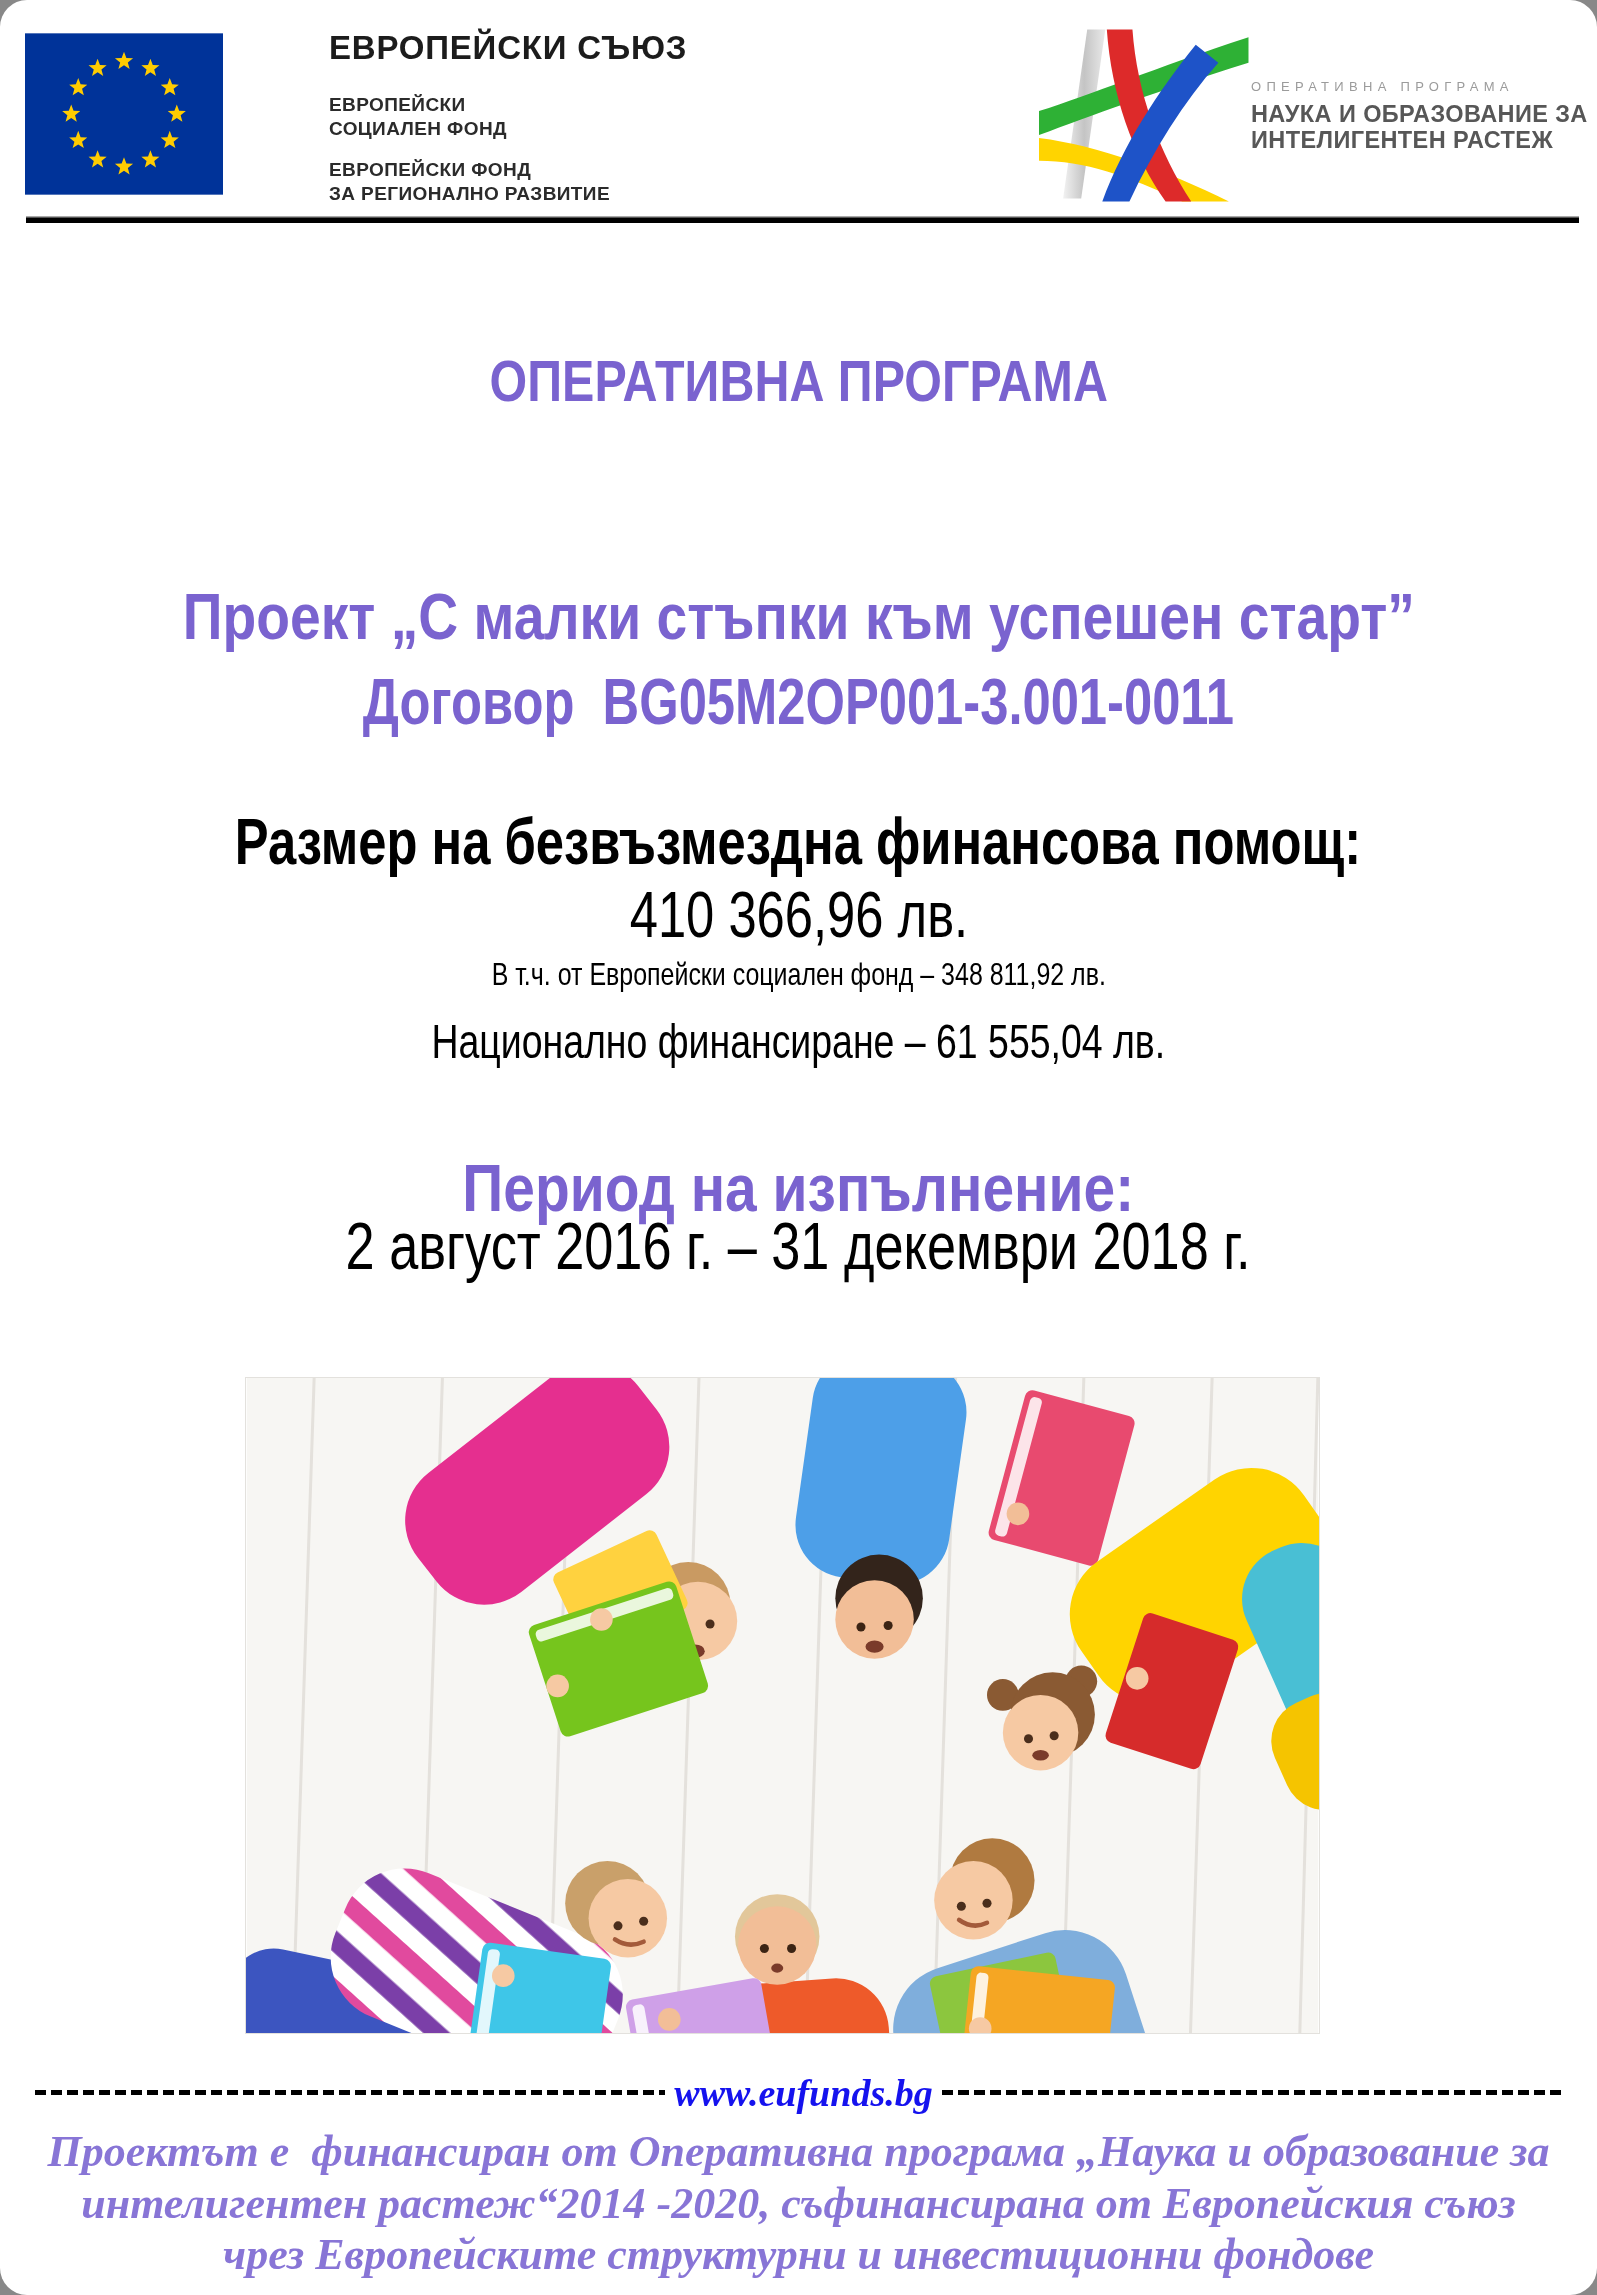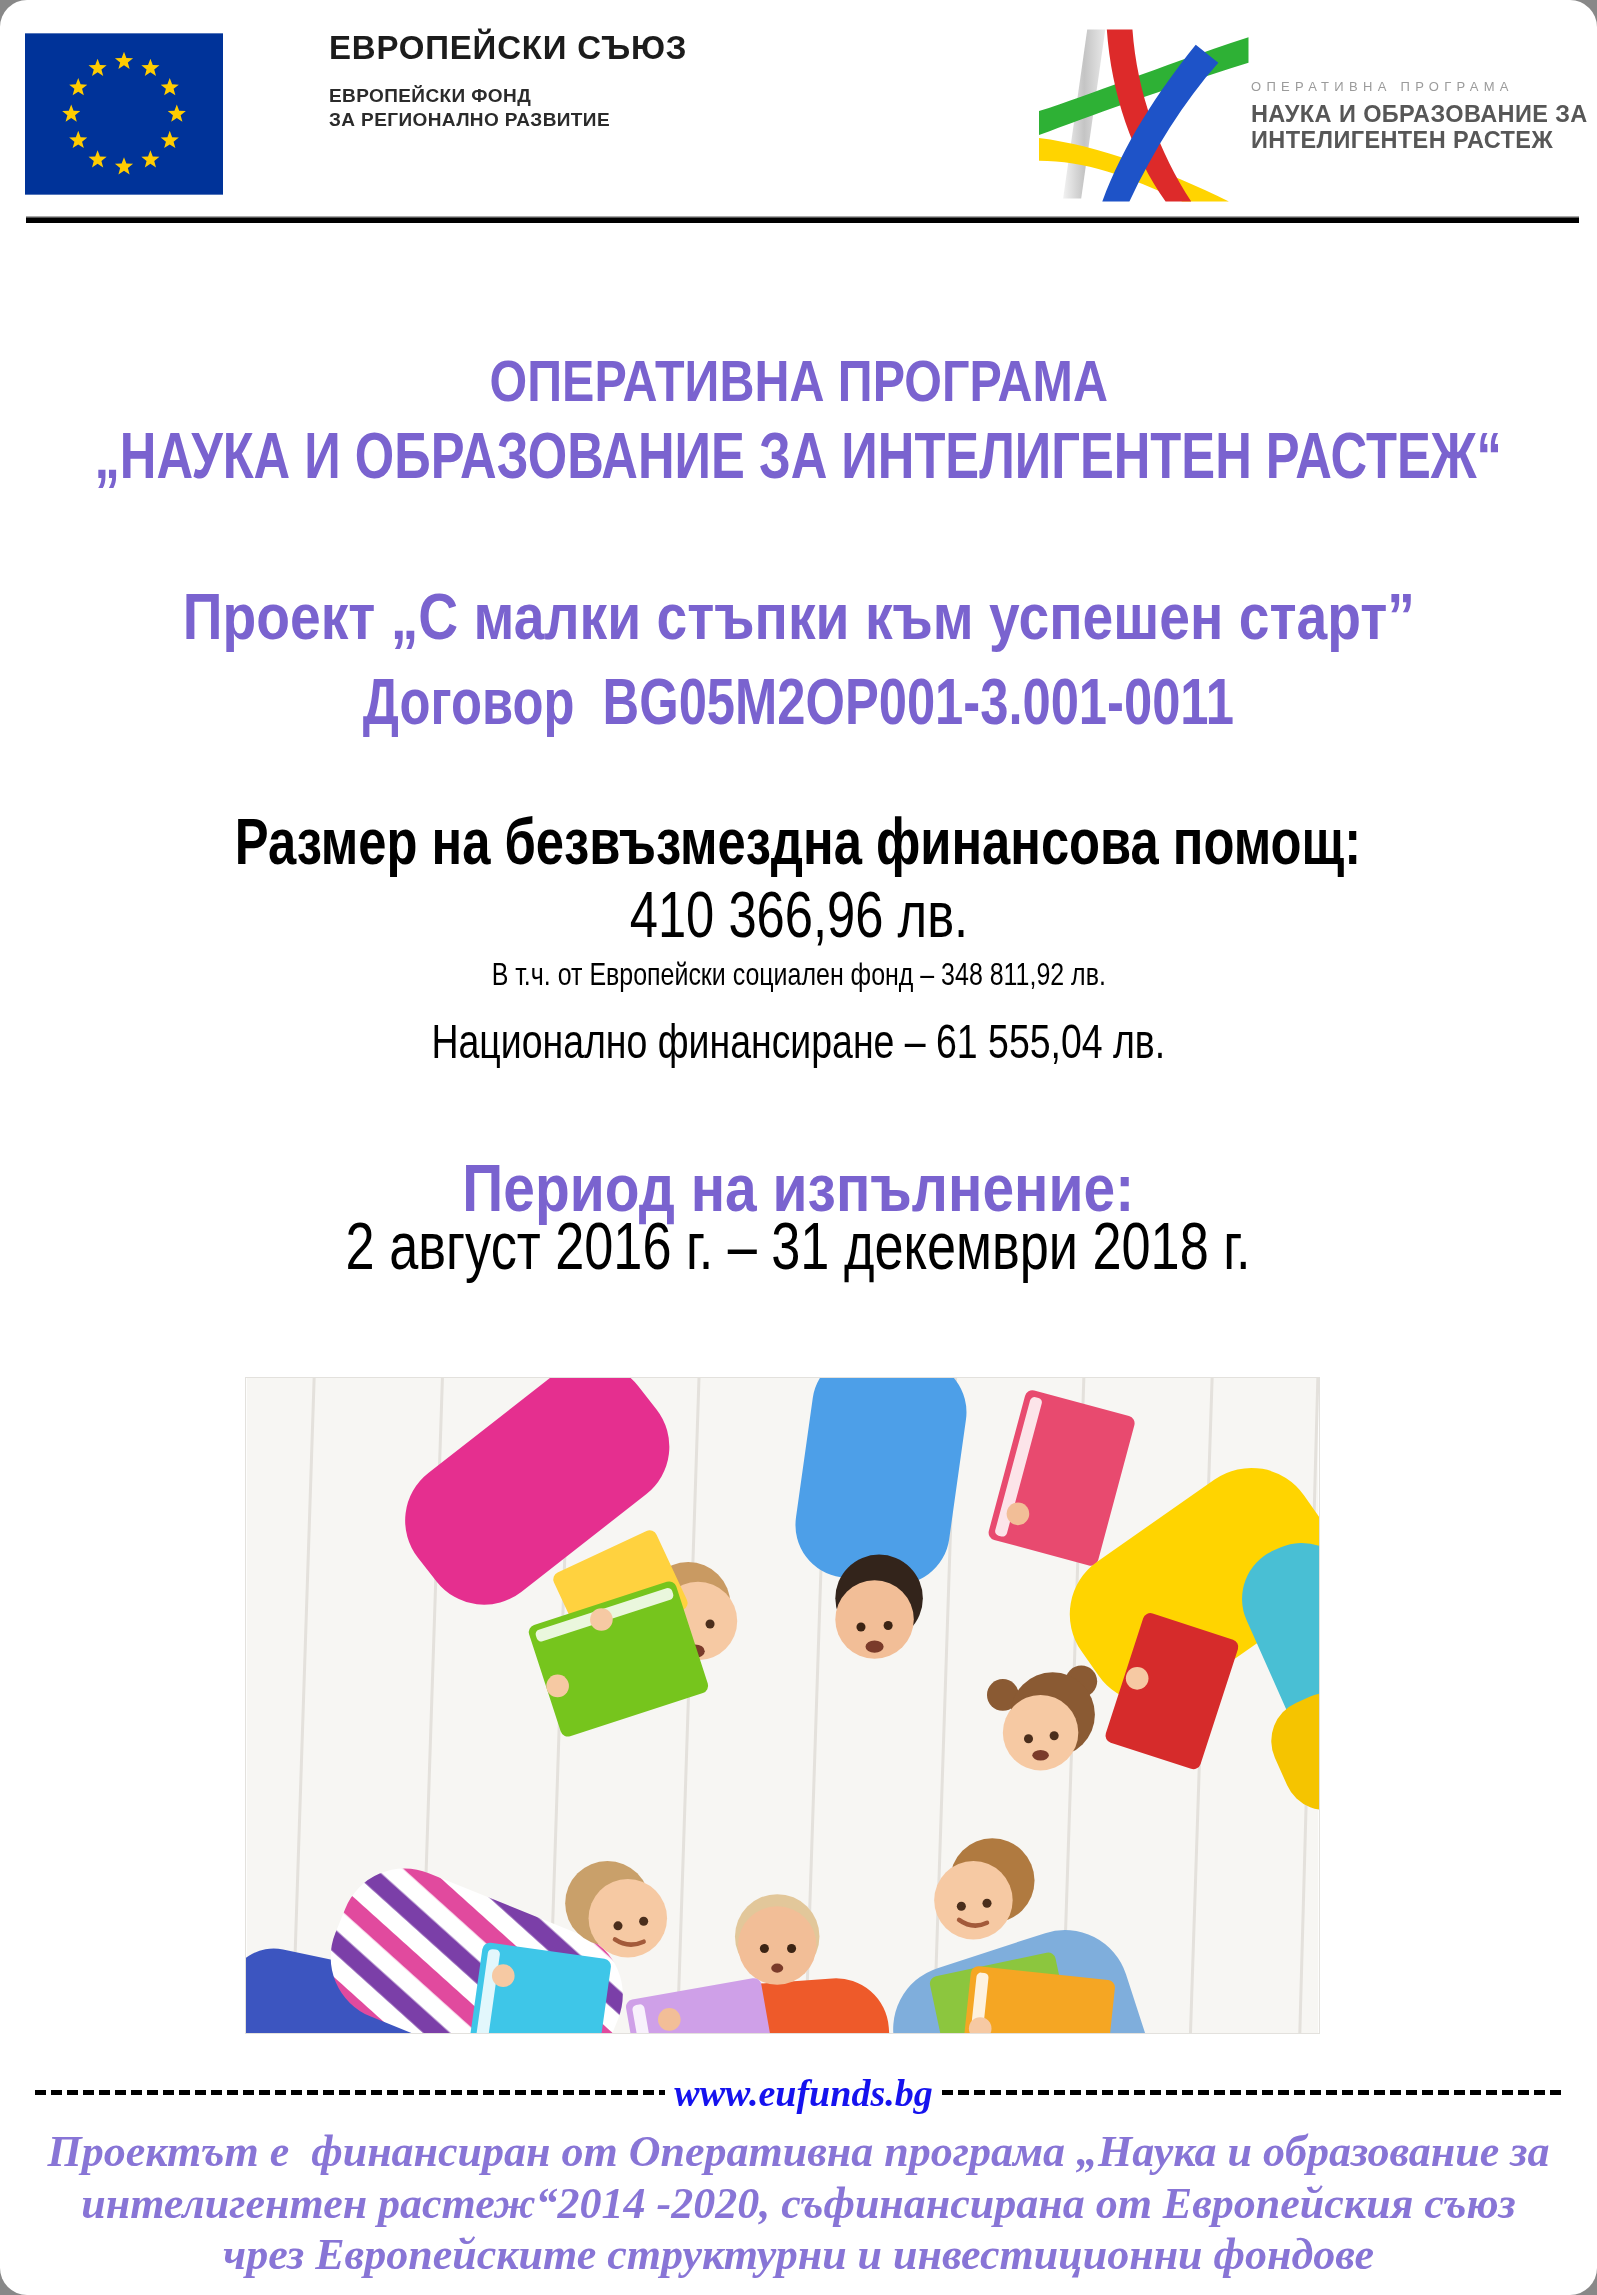--- a/index.html
+++ b/index.html
@@ -63,20 +63,24 @@
       <path transform="translate(99,172.4)" d="M0,-13L3.23,-4.45L12.36,-4.02L5.23,1.7L7.64,10.52L0,5.5L-7.64,10.52L-5.23,1.7L-12.36,-4.02L-3.23,-4.45Z"></path>
       <path transform="translate(72.6,146)" d="M0,-13L3.23,-4.45L12.36,-4.02L5.23,1.7L7.64,10.52L0,5.5L-7.64,10.52L-5.23,1.7L-12.36,-4.02L-3.23,-4.45Z"></path>
       <path transform="translate(63,110)" d="M0,-13L3.23,-4.45L12.36,-4.02L5.23,1.7L7.64,10.52L0,5.5L-7.64,10.52L-5.23,1.7L-12.36,-4.02L-3.23,-4.45Z"></path>
       <path transform="translate(72.6,74)" d="M0,-13L3.23,-4.45L12.36,-4.02L5.23,1.7L7.64,10.52L0,5.5L-7.64,10.52L-5.23,1.7L-12.36,-4.02L-3.23,-4.45Z"></path>
       <path transform="translate(99,47.6)" d="M0,-13L3.23,-4.45L12.36,-4.02L5.23,1.7L7.64,10.52L0,5.5L-7.64,10.52L-5.23,1.7L-12.36,-4.02L-3.23,-4.45Z"></path>
     </g>
   </svg>
 
   <div class="abs eu-text">
     <div class="eu-title">ЕВРОПЕЙСКИ СЪЮЗ</div>
+    <div class="eu-small g1">
+      <div>ЕВРОПЕЙСКИ</div>
+      <div>СОЦИАЛЕН ФОНД</div>
+    </div>
     <div class="eu-small g2">
       <div>ЕВРОПЕЙСКИ ФОНД</div>
       <div>ЗА РЕГИОНАЛНО РАЗВИТИЕ</div>
     </div>
   </div>
 
   <svg class="abs op-ribbons" viewBox="0 0 280 236" aria-hidden="true">
     <defs>
       <linearGradient id="silver" x1="0" y1="0" x2="1" y2="0">
         <stop offset="0" stop-color="#f2f2f2"></stop>
@@ -95,21 +99,20 @@
     <div class="op-kicker">ОПЕРАТИВНА ПРОГРАМА</div>
     <div class="op-name">
       <div>НАУКА И ОБРАЗОВАНИЕ ЗА</div>
       <div>ИНТЕЛИГЕНТЕН РАСТЕЖ</div>
     </div>
   </div>
 
   <div class="abs rule"></div>
 
   <div class="cline cx85 purple bold f75" style="top:353px"><span>ОПЕРАТИВНА ПРОГРАМА</span></div>
-  <div class="cline purple bold f86" style="top:423px"><span>„НАУКА И ОБРАЗОВАНИЕ ЗА ИНТЕЛИГЕНТЕН РАСТЕЖ“</span></div>
 
   <div class="cline cx85 purple bold f86" style="top:584px"><span>Проект „С малки стъпки към успешен старт”</span></div>
   <div class="cline purple bold f86" style="top:669px"><span>Договор  BG05M2OP001-3.001-0011</span></div>
 
   <div class="cline bold f86" style="top:809px"><span>Размер на безвъзмездна финансова помощ:</span></div>
   <div class="cline f86" style="top:882px"><span>410 366,96 лв.</span></div>
   <div class="cline f66" style="top:958px"><span>В т.ч. от Европейски социален фонд – 348 811,92 лв.</span></div>
   <div class="cline f64" style="top:1018px"><span>Национално финансиране – 61 555,04 лв.</span></div>
 
   <div class="cline cx85 purple bold f88" style="top:1154px"><span>Период на изпълнение:</span></div>

